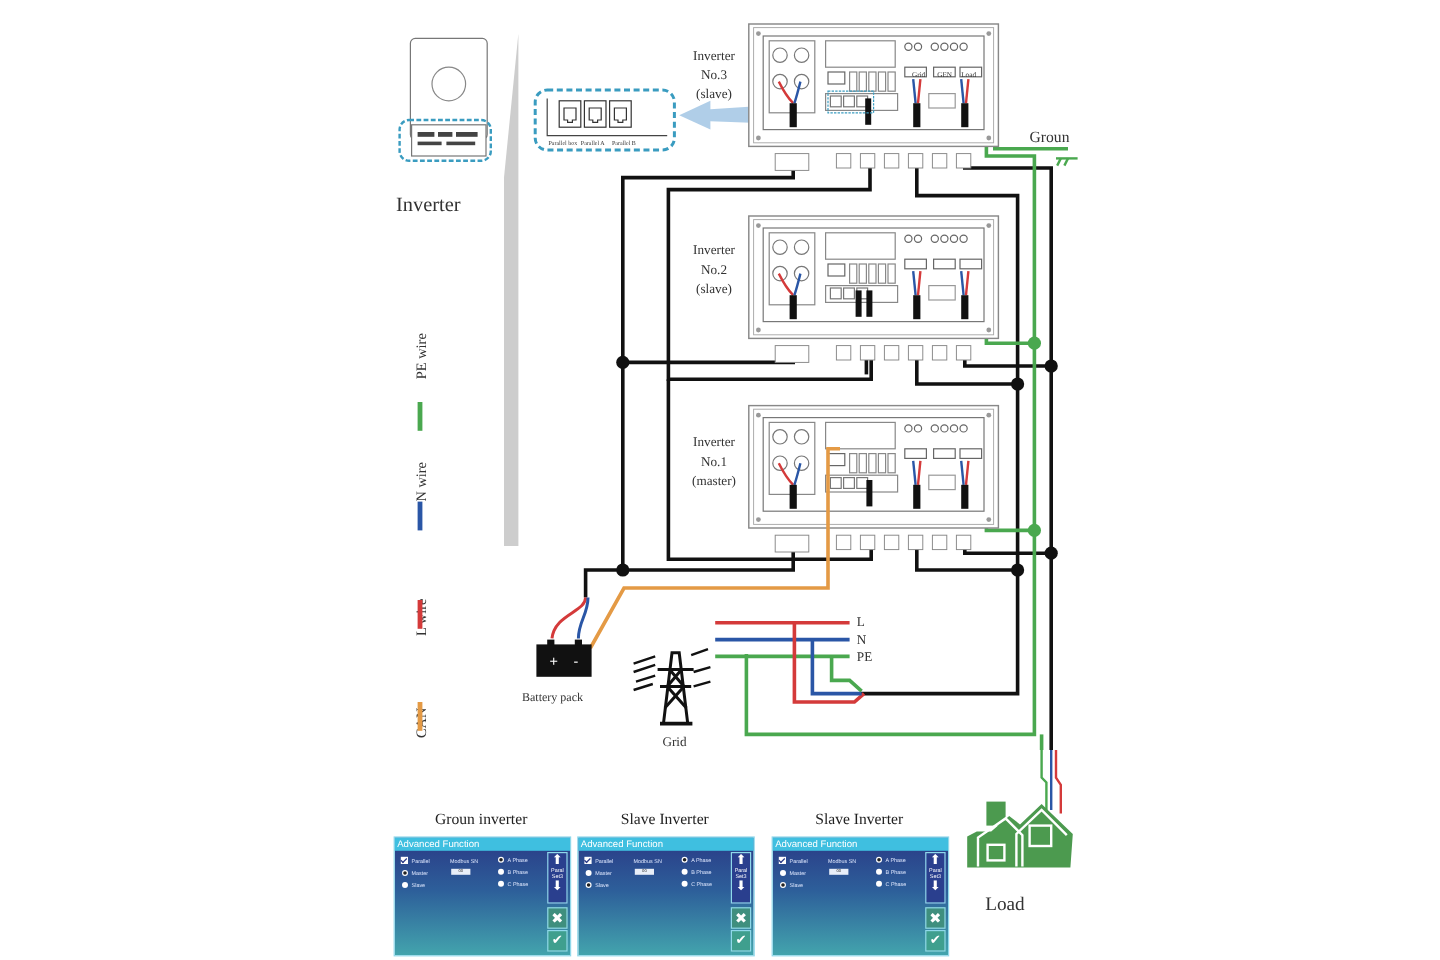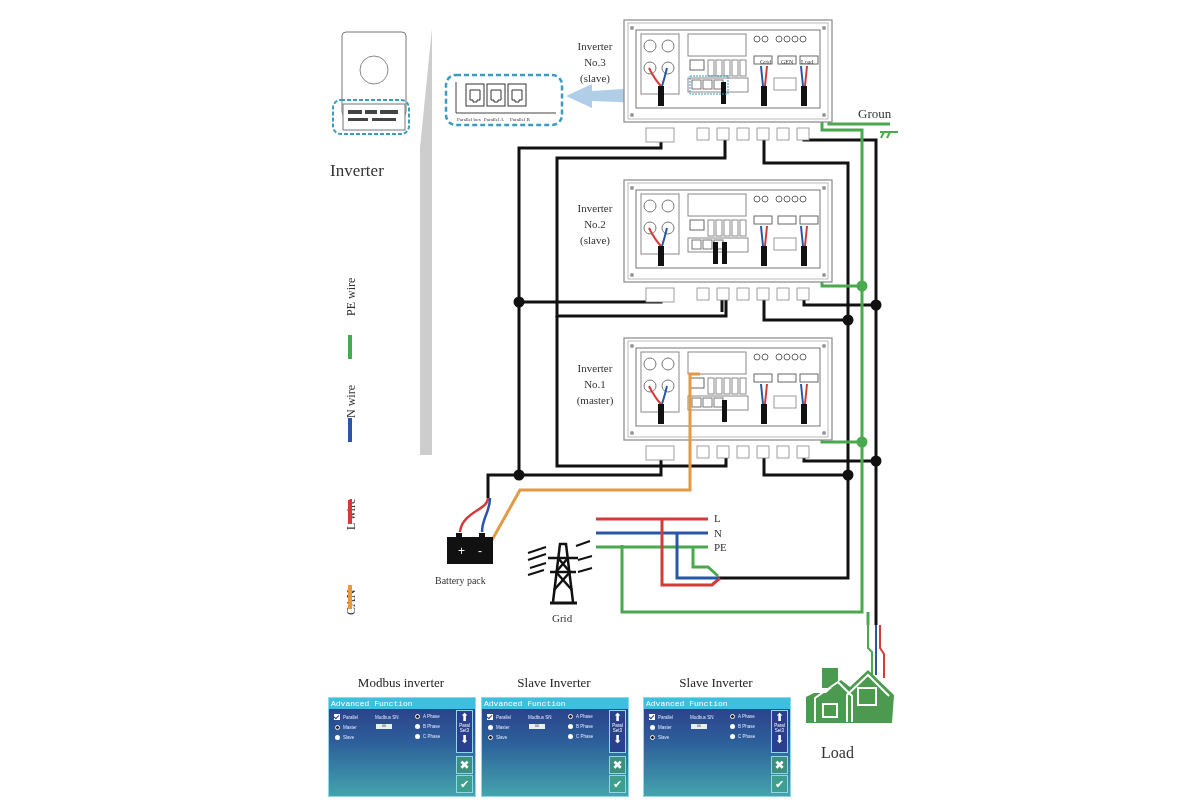--- a/index.html
+++ b/index.html
@@ -2,21 +2,21 @@
 <html><head>
 <meta charset="utf-8">
 <style>
   html,body{margin:0;padding:0;background:#fff;}
   body{width:1200px;height:800px;position:relative;overflow:hidden;font-family:"Liberation Serif","DejaVu Serif",serif;color:#222;}
   svg#diagram{position:absolute;left:0;top:0;}
   .lbl{font-family:"Liberation Serif","DejaVu Serif",serif;fill:#333;}
   .panel-wrap{position:absolute;width:146px;}
   .panel-title{text-align:center;font-size:13px;color:#222;margin-bottom:6px;height:16px;}
   .panel{position:relative;width:146px;height:98px;border:1px solid #8fd8ea;background:linear-gradient(#2a3a86 0%,#2d5f9a 45%,#43a4ad 100%);}
-  .panel .hdr{height:11px;background:#3fbfe0;color:#fff;font-family:Liberation Mono, monospace;font-size:8px;line-height:11px;padding-left:2px;}
+  .panel .hdr{height:11px;background:#3fbfe0;color:#fff;font-family:Liberation Sans, sans-serif;font-size:8px;line-height:11px;padding-left:2px;}
   .panel .opt{position:absolute;font-family:"Liberation Sans",sans-serif;font-size:4.5px;color:#dfe8ff;display:flex;align-items:center;gap:3px;}
   .chk{width:6px;height:6px;background:#fff;position:relative;}
   .chk:after{content:"";position:absolute;left:1px;top:0px;width:2px;height:4px;border:solid #2a3a86;border-width:0 1px 1px 0;transform:rotate(45deg);}
   .radio{width:5px;height:5px;border-radius:50%;background:#fff;box-sizing:border-box;}
   .radio.on{border:1.5px solid #fff;background:#222;}
   .sn{position:absolute;left:47px;top:26px;width:16px;height:5px;background:#e8eef8;font-size:3.5px;color:#333;text-align:center;line-height:5px;font-family:"Liberation Sans",sans-serif;}
   .snl{position:absolute;left:46px;top:17px;font-size:4.5px;color:#dfe8ff;font-family:"Liberation Sans",sans-serif;}
   .side{position:absolute;right:1px;top:12px;width:18px;height:84px;}
   .sbtn{position:absolute;left:0;width:17px;background:#2a3f8e;border:1px solid #8fd8ea;box-sizing:border-box;color:#fff;text-align:center;font-family:"Liberation Sans",sans-serif;}
   .sbtn.ud{top:0;height:43px;}
@@ -281,21 +281,21 @@
       <line x1="350" x2="350" y1="418" y2="442" stroke="#2a56a6" stroke-width="4"></line>
       <text x="0" y="0" transform="translate(355,530) rotate(-90)" font-size="12" class="lbl">L wire</text>
       <line x1="350" x2="350" y1="500" y2="524" stroke="#d43a3a" stroke-width="4"></line>
       <text x="0" y="0" transform="translate(355,615) rotate(-90)" font-size="12" class="lbl">CAN</text>
       <line x1="350" x2="350" y1="585" y2="609" stroke="#e49a45" stroke-width="4"></line>
     </g>
 </svg>
 
 <div id="panels">
     <div class="panel-wrap" style="left: 328px; top: 675px;">
-      <div class="panel-title">Modbus inverter</div>
+      <div class="panel-title">Groun inverter</div>
       <div class="panel">
         <div class="hdr">Advanced Function</div>
         <div class="opt" style="left:5px;top:16px">
           <span class="chk"></span>
           <span>Parallel</span>
         </div>
         <div class="opt" style="left:6px;top:27px">
           <span class="radio on"></span>
           <span>Master</span>
         </div>

